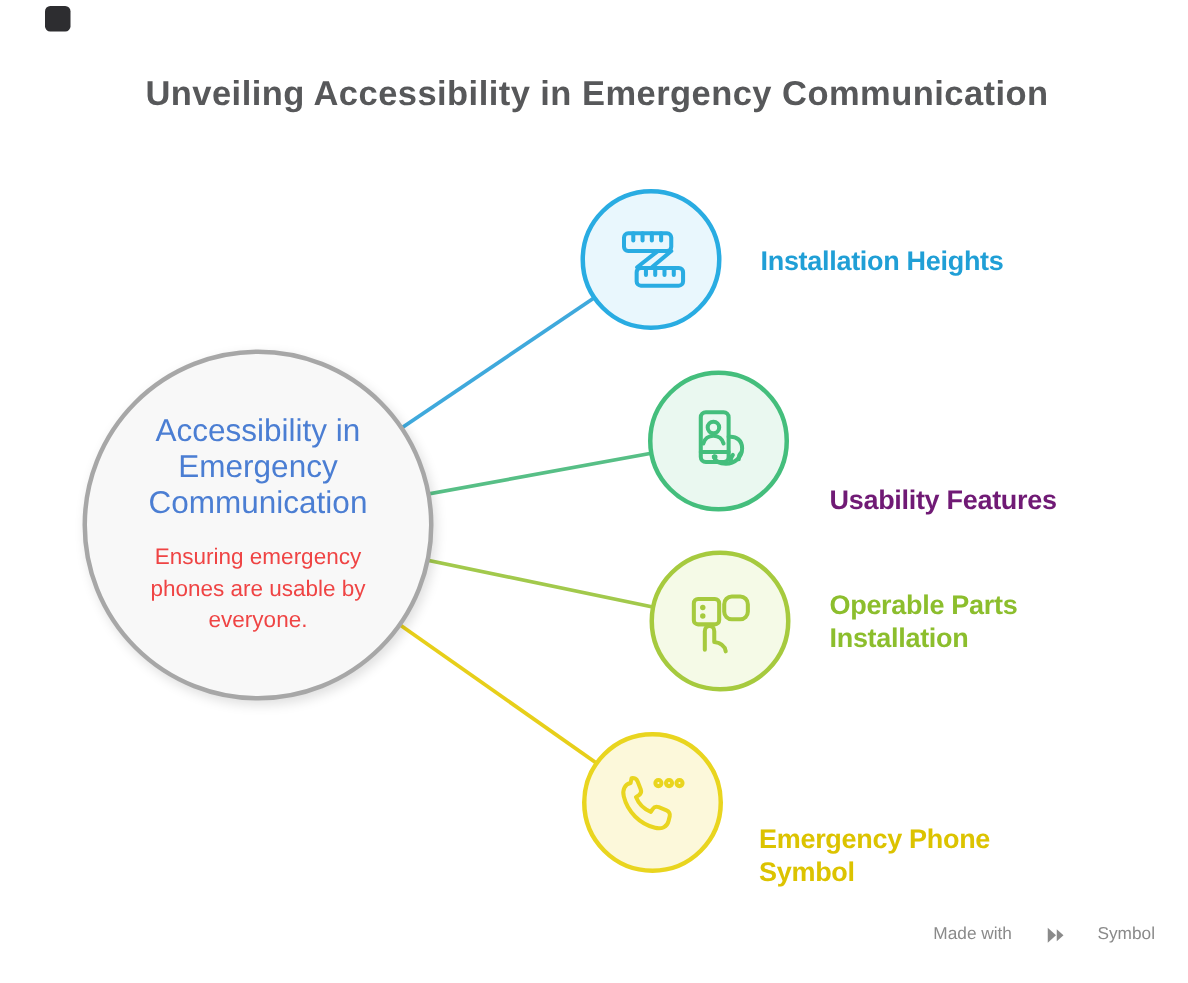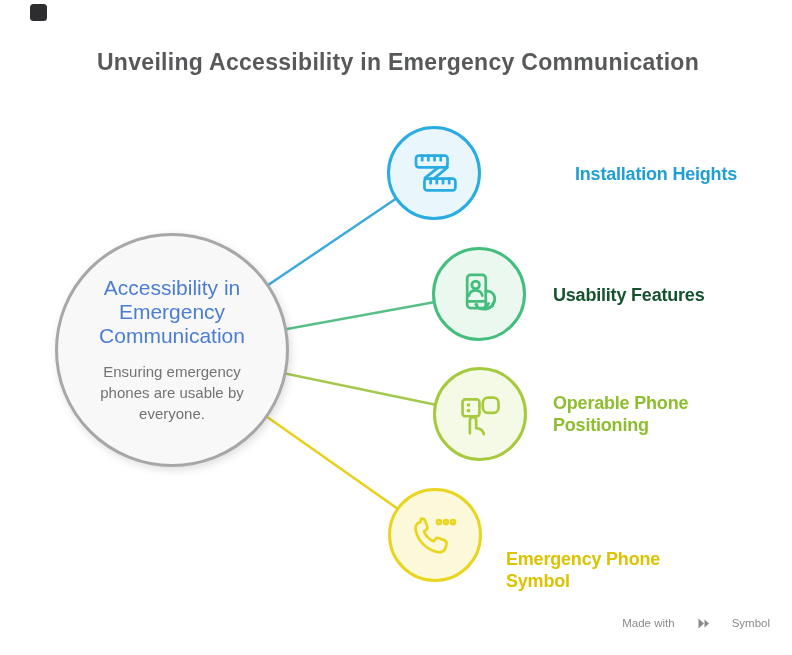--- a/index.html
+++ b/index.html
@@ -17,36 +17,36 @@
   }
   .lines-layer{position:absolute;left:0;top:0;width:792px;height:655px;}
   .center-node{
     position:absolute;left:55px;top:233px;width:234px;height:234px;
     box-sizing:border-box;border:3px solid #a7a7a7;border-radius:50%;
     background:#f8f8f8;box-shadow:2px 3px 8px rgba(0,0,0,.13);
     display:flex;flex-direction:column;align-items:center;justify-content:center;
     text-align:center;padding:0 26px;
   }
   .center-title{font-size:21px;line-height:24px;color:#4b7ed3;font-weight:400;margin:0 0 13px 0;}
-  .center-subtitle{font-size:15px;line-height:21px;color:#737373;font-weight:400;margin:0;}
+  .center-subtitle{font-size:15px;line-height:21px;color:#ef4444;font-weight:400;margin:0;}
   .node-circle{
     position:absolute;width:94px;height:94px;box-sizing:border-box;border-radius:50%;
     border:3px solid;display:flex;align-items:center;justify-content:center;
   }
   .node-circle svg{width:54px;height:54px;}
   .b0 .node-circle{border-color:#29ace2;background:#e9f7fd;}
   .b1 .node-circle{border-color:#44be7c;background:#eaf8f0;}
   .b2 .node-circle{border-color:#a6ca3e;background:#f5fae7;}
   .b3 .node-circle{border-color:#e9d51f;background:#fcf8da;}
   .node-label{position:absolute;font-size:18px;font-weight:700;line-height:22px;letter-spacing:-.2px;}
   .b0 .node-label{color:#209fd6;}
-  .b1 .node-label{color:#14532d;}
+  .b1 .node-label{color:#701a75;margin-top:38px;}
   .b2 .node-label{color:#8cbe2d;}
   .b3 .node-label{color:#dcc300;margin-top:36px;}
-  .n0{left:387px;top:126px;} .lbl0{left:507px;top:163px;width:230px;text-align:right;}
+  .n0{left:387px;top:126px;} .lbl0{left:507px;top:163px;width:230px;}
   .n1{left:432px;top:247px;} .lbl1{left:553px;top:284px;width:230px;}
   .n2{left:433px;top:367px;} .lbl2{left:553px;top:392px;width:160px;}
   .n3{left:388px;top:488px;} .lbl3{left:506px;top:512px;width:180px;}
   .watermark{
     position:absolute;right:22px;top:617px;display:flex;align-items:center;gap:22px;
     color:#8a8a8a;font-size:11.5px;font-weight:500;
   }
   .watermark svg{display:block;}
 </style>
 </head>
@@ -109,21 +109,21 @@
   <div class="b2">
     <div class="node-circle n2">
       <svg viewBox="0 0 48 48" fill="none" stroke-width="2.4" stroke-linecap="round" stroke-linejoin="round" stroke="#A6CA3E">
         <rect x="8.5" y="11" width="15" height="15" rx="2.5"></rect>
         <path d="M13.8 16 l0.01 0" stroke-width="3.2"></path>
         <path d="M13.8 21 l0.01 0" stroke-width="3.2"></path>
         <rect x="26.5" y="9.5" width="14" height="13.5" rx="4.5"></rect>
         <path d="M15 41 v-11 c0 -1.9 1.2 -3.1 2.8 -3.1 c1.6 0 2.8 1.2 2.8 3.1 v6.5 c4.2 0.5 6.3 2.6 6.8 5.5"></path>
       </svg>
     </div>
-    <div class="node-label lbl2">Operable Phone Positioning</div>
+    <div class="node-label lbl2">Operable Parts Installation</div>
   </div>
 
   <div class="b3">
     <div class="node-circle n3">
       <svg viewBox="0 0 48 48" fill="none" stroke-width="2.4" stroke-linecap="round" stroke-linejoin="round" stroke="#E9D51F">
         <circle cx="27.5" cy="12.5" r="1.8"></circle>
         <circle cx="33.8" cy="12.5" r="1.8"></circle>
         <circle cx="40" cy="12.5" r="1.8"></circle>
         <path d="M11 12.5 c-3.5 0.8 -5 4 -4 8 c2.2 9 9.5 16.3 18.5 18.5 c4 1 7.2 -0.5 8 -4 l0.7 -2.8 c0.35 -1.5 -0.45 -3 -1.9 -3.6 l-4.6 -1.8 c-1.3 -0.5 -2.8 -0.05 -3.6 1.1 l-1.1 1.7 c-4 -1.6 -7.2 -4.8 -8.8 -8.8 l1.7 -1.1 c1.15 -0.8 1.6 -2.3 1.1 -3.6 l-1.8 -4.6 c-0.6 -1.45 -2.1 -2.25 -3.6 -1.9 z"></path>
       </svg>

